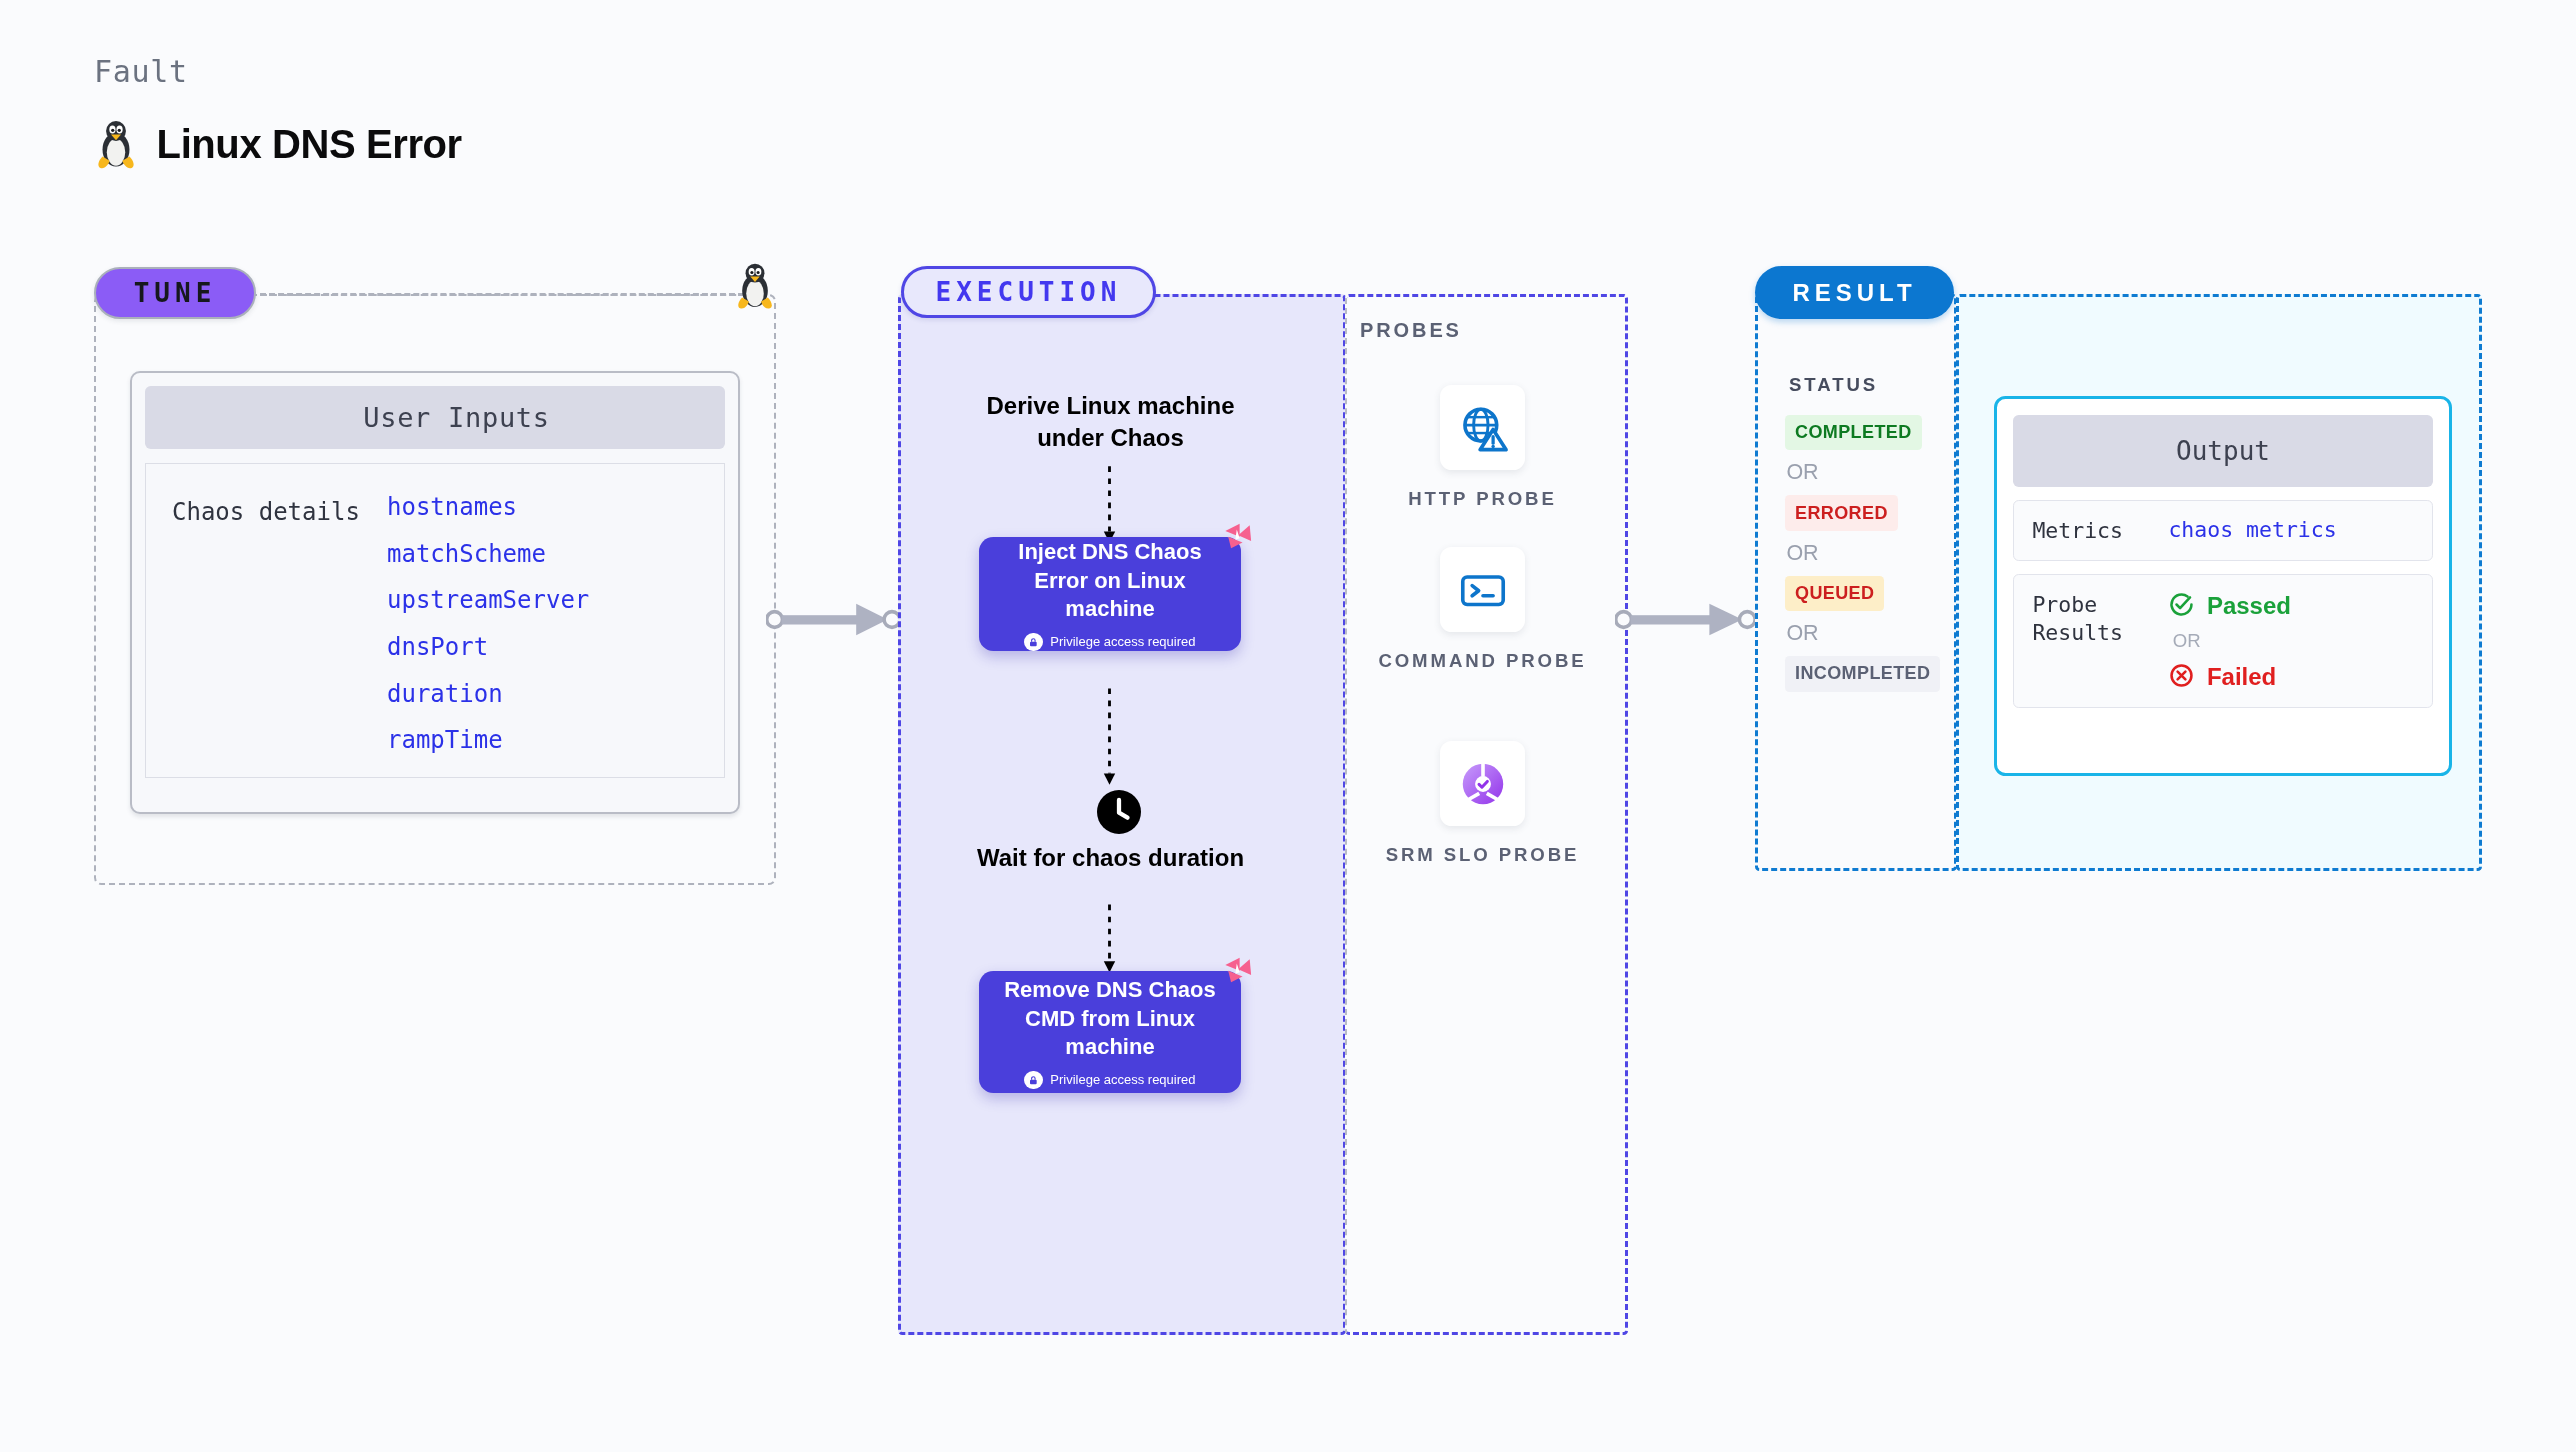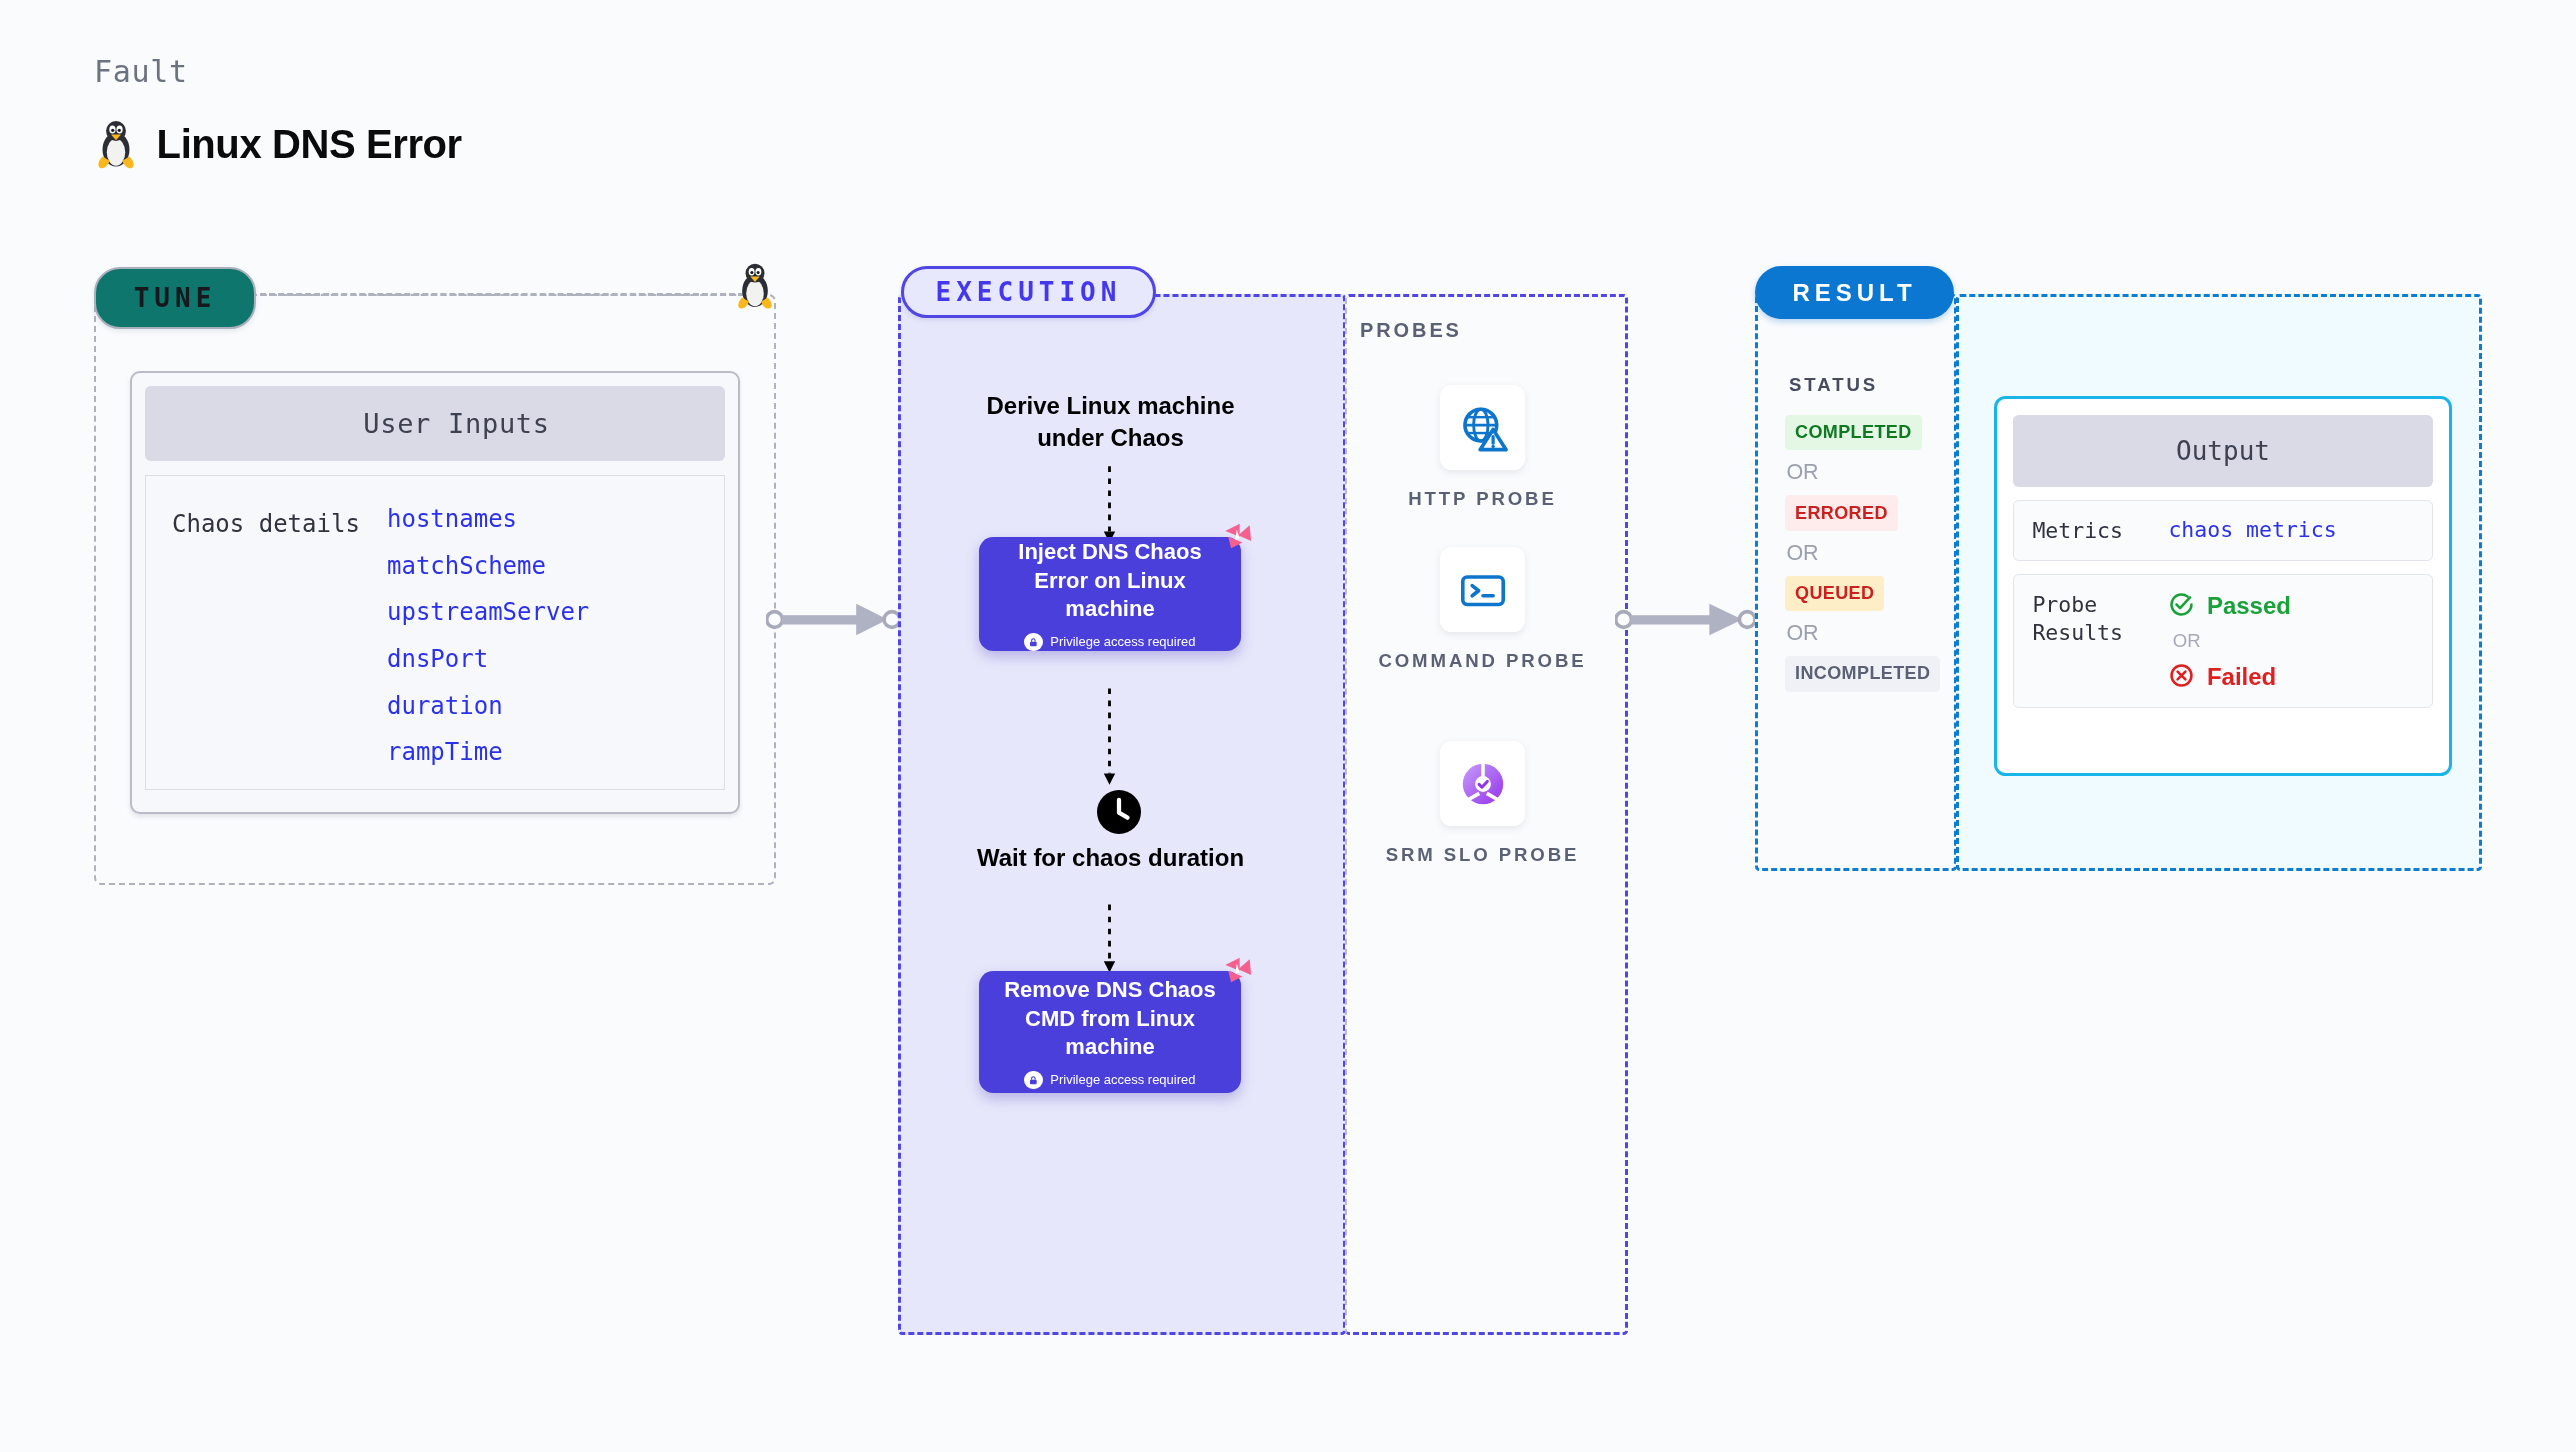--- a/index.html
+++ b/index.html
@@ -29,22 +29,22 @@
 
   
   .panel { border-style: dashed; border-radius: 7.2px; }
 
   
   #tune-panel {
     left: 94px; top: 294px; width: 682px; height: 591px;
     border: 2.9px dashed #aeb2bd; background: transparent;
   }
   #tune-badge {
-    left: 94px; top: 267px; width: 162px; height: 62px;
-    border: 2.9px solid #aab0bb; border-radius: 26px; background: #0f766e;
+    left: 94px; top: 267px; width: 162px; height: 52px;
+    border: 2.9px solid #aab0bb; border-radius: 26px; background: #8b5cf6;
     display: flex; align-items: center; justify-content: center;
     box-shadow: 0 2.1px 5px rgba(60,64,80,.12);
   }
   #tune-badge span {
     font-family: "DejaVu Sans Mono", monospace;
     font-size: 26px; font-weight: 700; letter-spacing: 5px; color: #16181d;
   }
   #tune-dash-line {
     left: 260px; top: 293px; width: 484px; height: 0;
     border-top: 3.6px dashed #aeb2bd;
@@ -52,21 +52,21 @@
   #tune-penguin { left: 734px; top: 261px; }
 
   .inner-card {
     border: 2.9px solid #b9bcc6; border-radius: 10px;
     background: #f7f8fb;
     box-shadow: 0 2.1px 4.3px rgba(60,64,80,.12);
   }
   #user-inputs-card { left: 130px; top: 371px; width: 610px; height: 443px; padding: 13px; }
   .card-header {
     background: #d9dae6; border-radius: 5.7px;
-    height: 75px; display:flex; align-items:center; justify-content:center;padding-left:43px;
+    height: 63px; display:flex; align-items:center; justify-content:center;padding-left:43px;
   }
   .card-header span {
     font-family: "DejaVu Sans Mono", monospace;
     font-size: 27px; color: #3d4150; letter-spacing: 0.7px;
   }
   #user-inputs-body {
     margin-top: 14.3px; border: 1.4px solid #dcdee6; border-radius: 0;
     background: #f7f8fb; height: 315px;
     display: flex; padding: 29px 0 0 26px;
   }

